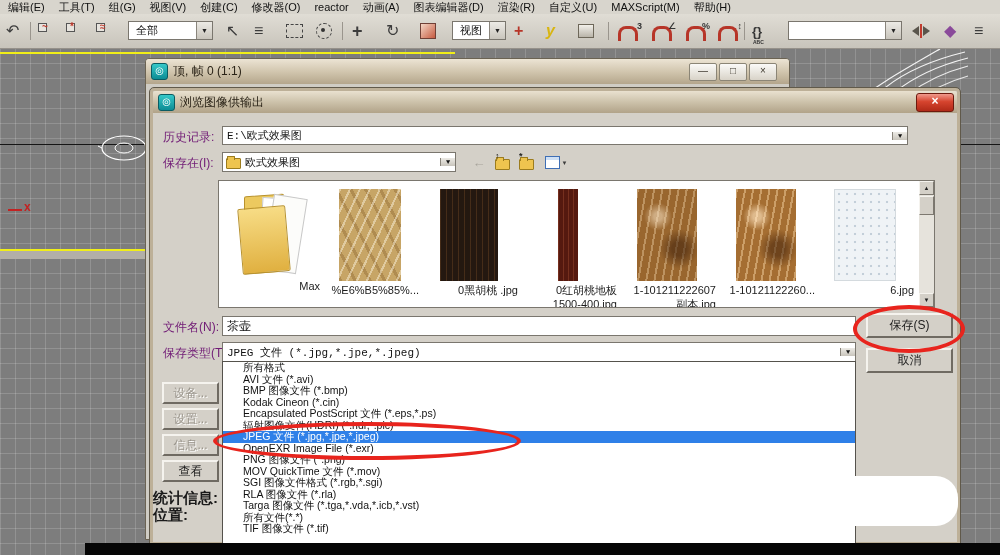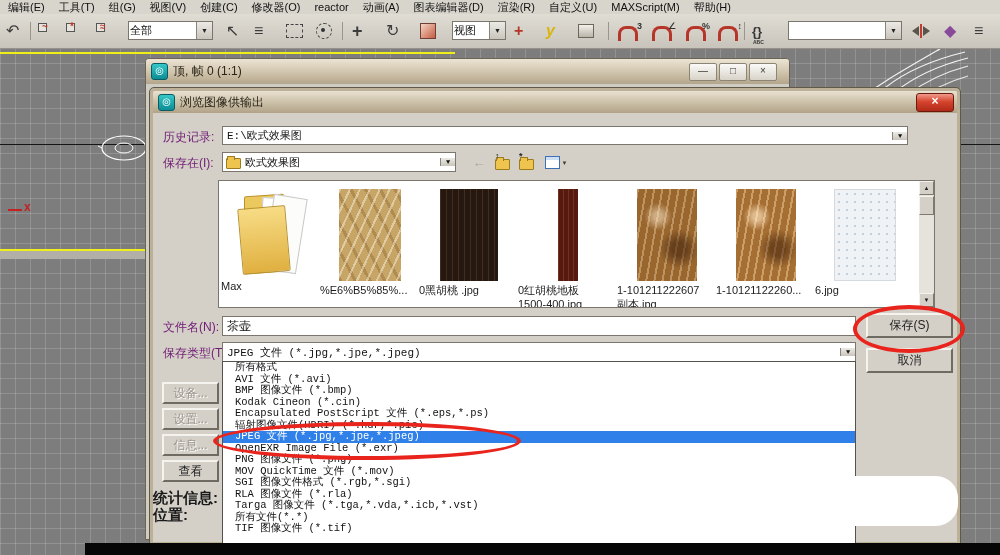--- a/index.html
+++ b/index.html
@@ -8,21 +8,21 @@
   
   .menubar{position:absolute;left:0;top:0;width:1000px;height:14px;background:#d8d5cd;
     display:flex;align-items:center;gap:14px;padding-left:8px;font-size:11px;color:#101010;z-index:6;box-sizing:border-box;}
   .menubar span{white-space:nowrap;cursor:default;}
   .toolbar{position:absolute;left:0;top:14px;width:1000px;height:34px;
     background:linear-gradient(#e0ddd5,#c8c4bb);border-bottom:1px solid #96918a;z-index:6;}
   .tbi{position:absolute;top:6px;height:22px;display:flex;align-items:center;justify-content:center;color:#3c3c3c;}
   .tbi .g{font-size:16px;line-height:16px;}
   .tbsep{position:absolute;top:8px;width:1px;height:18px;background:#9a958d;}
   .combo{position:absolute;background:#fff;border:1px solid #7a766e;display:flex;align-items:center;box-sizing:border-box;}
-  .combo .cv{flex:1;font-size:11px;padding-left:1px;color:#111;white-space:nowrap;overflow:hidden;font-family:"Liberation Mono","DejaVu Sans Mono",monospace;}
+  .combo .cv{flex:1;font-size:11px;padding-left:7px;color:#111;white-space:nowrap;overflow:hidden;font-family:"Liberation Mono","DejaVu Sans Mono",monospace;}
   .combo .ca{width:15px;align-self:stretch;background:linear-gradient(#eceae5,#c9c5bc);border-left:1px solid #8a857c;
     display:flex;align-items:center;justify-content:center;font-size:7px;color:#222;}
   .sq2{position:relative;width:18px;height:16px;}
   .sq2 i{position:absolute;width:7px;height:7px;background:#e7e4de;border:1px solid #555;}
   .sq2 i:first-child{left:0;top:0;} .sq2 i:last-child{right:0;bottom:0;}
   .sq2 .ov{position:absolute;left:4px;top:-2px;color:#c23b2e;font-size:10px;font-weight:bold;}
   .dashrect{width:15px;height:12px;border:1px dashed #444;}
   .dashcirc{width:14px;height:14px;border:1px dashed #444;border-radius:50%;position:relative;}
   .dashcirc i{position:absolute;left:4px;top:4px;width:4px;height:4px;background:#333;border-radius:50%;}
   .scalebox{width:14px;height:14px;border:1px solid #704036;background:linear-gradient(135deg,#f4d7c6,#c65a40);}
@@ -72,21 +72,21 @@
     border:1px solid transparent;color:#3c3c3c;font-size:13px;}
   .minifolder{width:13px;height:9px;background:#eec44f;border:1px solid #9c7c1e;border-radius:1px;position:relative;margin-top:3px;}
   .minifolder:before{content:"";position:absolute;left:0;top:-3px;width:6px;height:3px;background:#eec44f;border:1px solid #9c7c1e;border-bottom:none;border-radius:1px 1px 0 0;}
   .navbtn .tagg{position:absolute;left:3px;top:-2px;font-size:9px;font-weight:bold;color:#222;}
   .viewgrid{width:13px;height:11px;border:1px solid #3f6fb5;background:
     linear-gradient(#cfe0f5 3px,#fff 3px);}
   
   .flist{position:absolute;left:65px;top:89px;width:717px;height:128px;background:#fff;border:1px solid #7a766e;
     box-sizing:border-box;overflow:hidden;}
   .fitems{position:absolute;left:2px;top:0;display:flex;}
-  .fitem{width:99px;padding-top:8px;text-align:left;flex:none;}
+  .fitem{width:99px;padding-top:8px;text-align:right;flex:none;}
   .thumb{margin:0 auto;}
   .t-tan{width:62px;height:92px;background-color:#c7a566;background-image:
     repeating-linear-gradient(115deg,rgba(255,248,230,.45) 0 2px,transparent 2px 9px),
     repeating-linear-gradient(62deg,rgba(120,80,30,.30) 0 3px,transparent 3px 13px);}
   .t-darkwood{width:58px;height:92px;background-color:#241810;background-image:
     repeating-linear-gradient(90deg,rgba(110,70,35,.45) 0 1px,transparent 1px 6px);}
   .t-redwood{width:20px;height:92px;background-color:#55190f;background-image:
     repeating-linear-gradient(90deg,rgba(150,70,45,.5) 0 1px,transparent 1px 5px);}
   .t-brown{width:60px;height:92px;background-color:#99662e;background-image:
     radial-gradient(circle at 35% 30%,rgba(250,230,200,.55) 0 4px,transparent 14px),
@@ -104,22 +104,22 @@
   .vscroll{position:absolute;right:0;top:0;bottom:0;width:15px;background:#e6e3dc;}
   .sbtn{position:absolute;left:0;width:15px;height:14px;background:#d4d0c8;border:1px solid;border-color:#f5f3ee #7d7870 #7d7870 #f5f3ee;
     box-sizing:border-box;font-size:6px;text-align:center;line-height:12px;color:#222;}
   .sthumb{position:absolute;left:0;top:15px;width:15px;height:19px;background:#d4d0c8;border:1px solid;border-color:#f5f3ee #7d7870 #7d7870 #f5f3ee;box-sizing:border-box;}
   
   .btn{position:absolute;background:#d4d0c8;border:2px solid;border-color:#f5f3ee #6f6a62 #6f6a62 #f5f3ee;
     font-size:12px;color:#1c1c1c;display:flex;align-items:center;justify-content:center;box-sizing:border-box;}
   .btn.dis{color:#9a958c;text-shadow:1px 1px 0 #fff;text-align:right;}
   .tlist{position:absolute;left:69px;top:270px;width:634px;height:184px;background:#fff;border:1px solid #55524c;
     box-sizing:border-box;overflow:hidden;z-index:2;}
-  .tl-row{height:11.5px;line-height:11.5px;font-size:10.5px;padding-left:12px;white-space:nowrap;color:#111;
-    font-family:Liberation Mono, monospace;}
+  .tl-row{height:11.5px;line-height:11.5px;font-size:10.5px;padding-left:20px;white-space:nowrap;color:#111;
+    font-family:Liberation Sans, sans-serif;}
   .tl-row.sel{background:#2f80e8;color:#fff;}
   .oval{position:absolute;border:4px solid #e8241d;border-radius:50%;z-index:4;pointer-events:none;}
   .oval1{left:700px;top:214px;width:104px;height:40px;}
   .oval2{left:60px;top:331px;width:300px;height:30px;}
   .statlbl{position:absolute;font-size:15px;font-weight:bold;color:#1a1a1a;white-space:nowrap;text-align:left;width:66px;}
   .statval{position:absolute;font-size:11px;font-weight:bold;color:#1a1a1a;font-family:"Liberation Mono","DejaVu Sans Mono",monospace;}
   .blob{position:absolute;left:832px;top:476px;width:126px;height:50px;background:#fff;border-radius:22px;z-index:4;}
   svg{position:absolute;z-index:1;}
 </style>
 </head>

